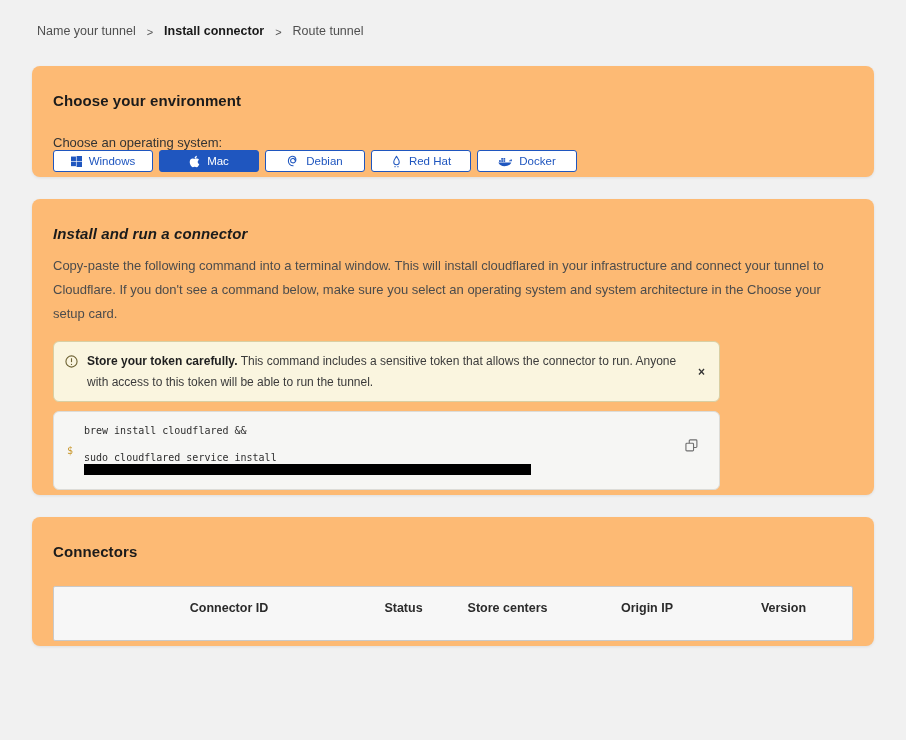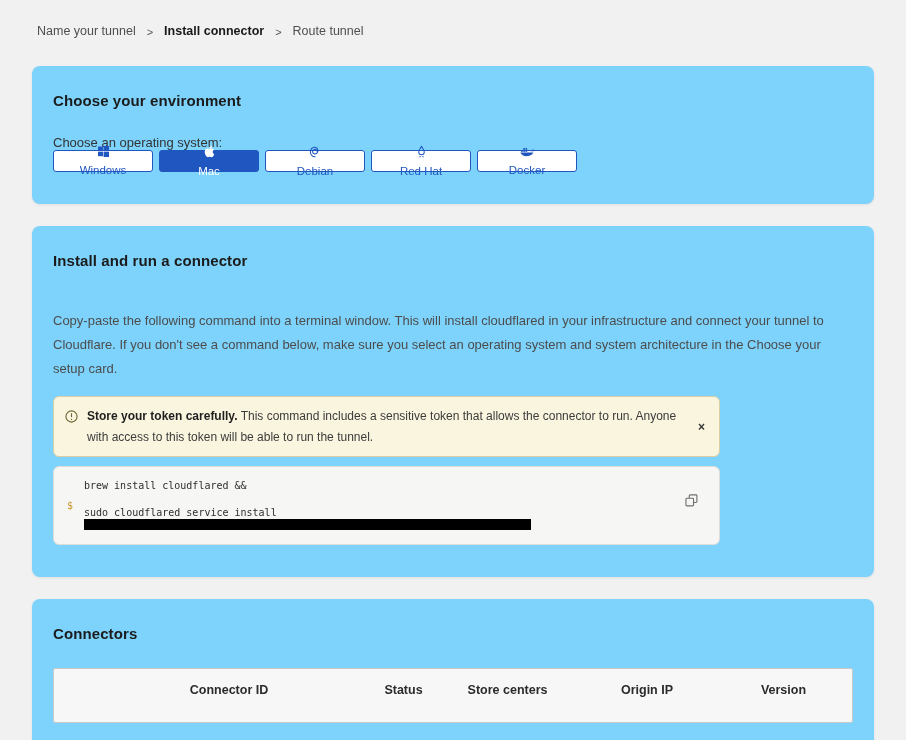--- a/index.html
+++ b/index.html
@@ -14,43 +14,43 @@
   .page { padding: 24px 32px 0; }
 
   
   .breadcrumb { display: flex; align-items: flex-end; gap: 11px; font-size: 12.5px; color: #4f4f4f; margin: 0 5px 28px; }
   .bc-item { cursor: default; }
   .bc-item.active { font-weight: bold; color: #191919; }
   .bc-sep { font-size: 11px; color: #555; }
 
   
   .card {
-    background: #7dd3fc; border-radius: 8px;
+    background: #fdba74; border-radius: 8px;
     box-shadow: 0 1px 3px rgba(0,0,0,.08);
-    padding: 26px 21px 32px;
+    padding: 26px 21px 5px;
     margin-bottom: 22px;
   }
   .card h2 { margin: 0; font-size: 15px; font-weight: bold; color: #1b1b1b; letter-spacing: .1px; }
 
   
   .env-card h2 { margin-bottom: 26px; }
   .os-label { font-size: 13px; color: #333; margin-bottom: 0; }
   .os-buttons { display: flex; gap: 6px; }
   .os-btn {
     width: 100px; height: 22px; padding: 0;
     display: flex; align-items: center; justify-content: center; gap: 7px;
     background: #fff; border: 1px solid var(--accent, #1f56bf); border-radius: 3px;
-    color: var(--accent, #1f56bf); font-size: 11.5px; font-family: inherit; cursor: pointer; flex-direction: column;
+    color: var(--accent, #1f56bf); font-size: 11.5px; font-family: inherit; cursor: pointer;
   }
   .os-btn.selected { background: var(--accent, #1f56bf); color: #fff; }
   .os-icon { display: flex; align-items: center; }
   .os-icon svg { display: block; }
 
   
-  .install-card h2 { margin-bottom: 40px; }
+  .install-card h2 { margin-bottom: 12px; font-style: italic; }
   .desc { margin: 0 0 15px; font-size: 13px; line-height: 1.85; color: #4c4c4c; max-width: 800px; }
 
   .warning-banner {
     position: relative; width: 667px;
     background: var(--warn-bg, #faf5df);
     border: 1px solid var(--warn-border, #d9cfa3);
     border-radius: 6px;
     padding: 9px 34px 9px 11px;
     display: flex; gap: 9px;
     margin-bottom: 9px;

